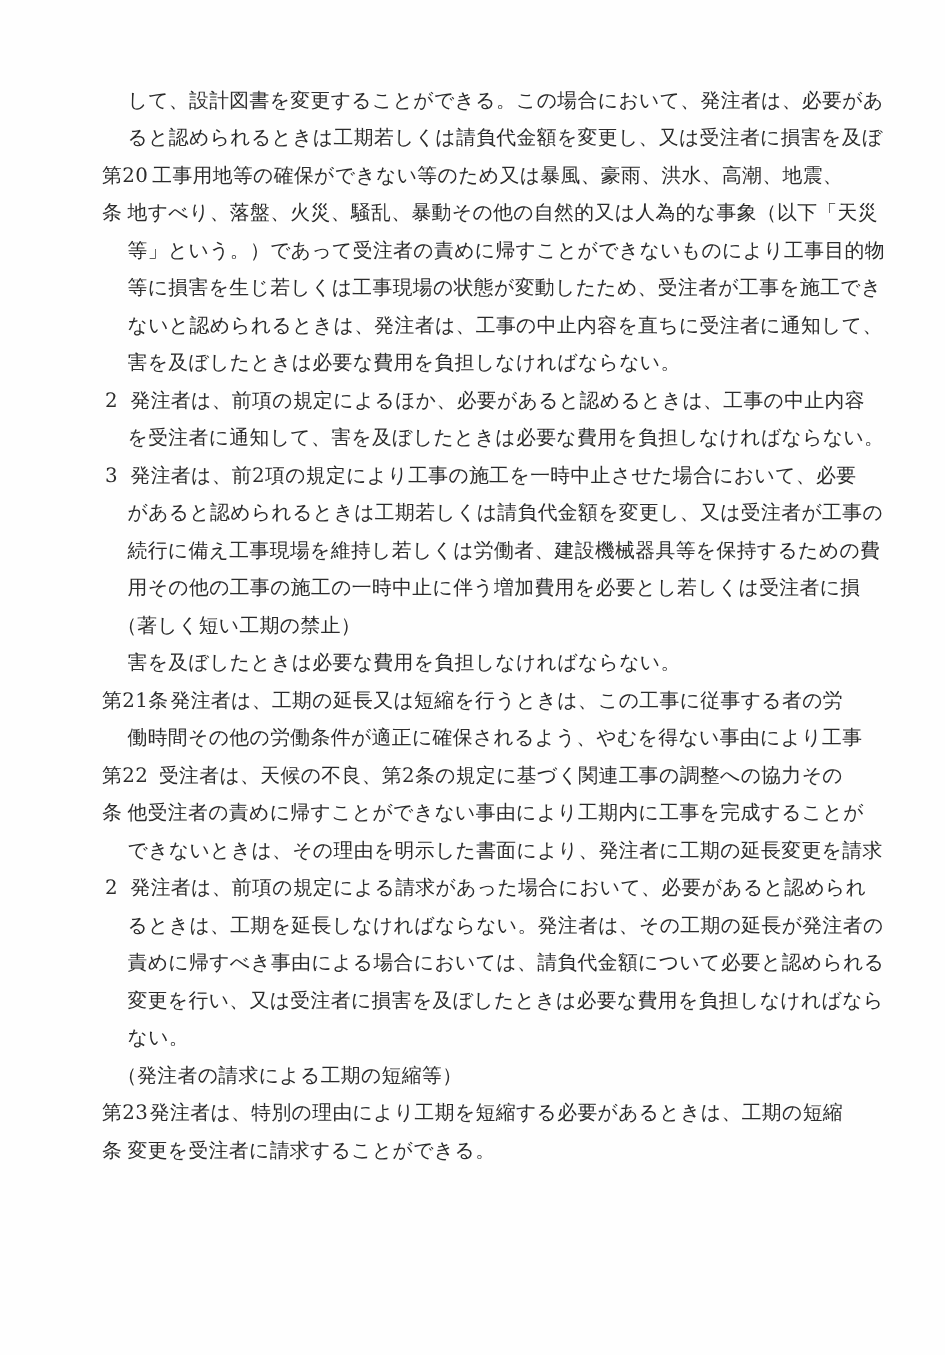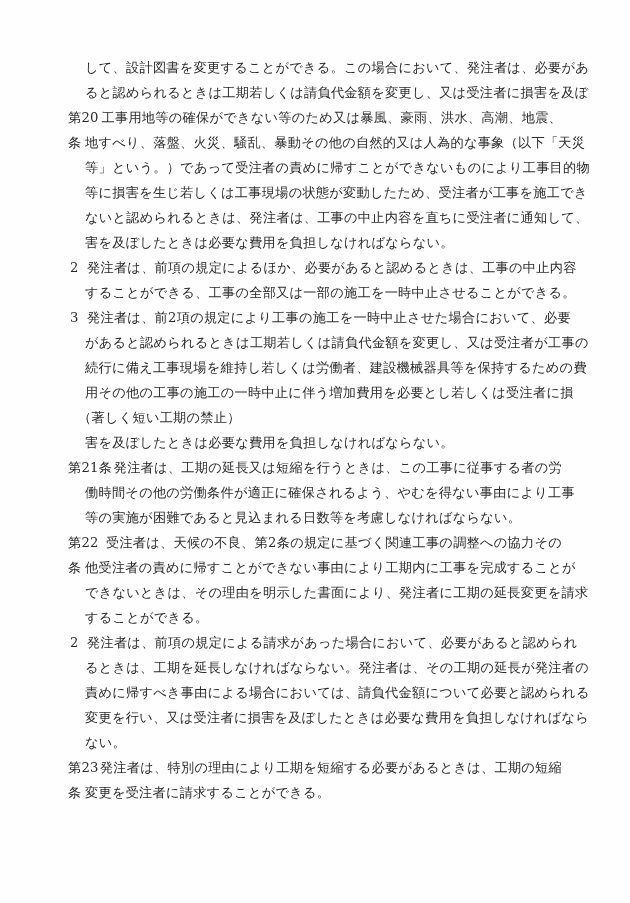--- a/index.html
+++ b/index.html
@@ -375,21 +375,21 @@
         <span>は</span>
         <span>、</span>
         <span>工</span>
         <span>事</span>
         <span>の</span>
         <span>中</span>
         <span>止</span>
         <span>内</span>
         <span>容</span>
       </div>
-      <div class="line lvl-cont">することができる、工事の全部又は一部の施工を一時中止させることができる。</div>
+      <div class="line lvl-cont">を受注者に通知して、害を及ぼしたときは必要な費用を負担しなければならない。</div>
       <div class="line lvl-para justify">
         <span><span class="num-label">3</span><span class="num-gap"></span></span>
         <span>発</span>
         <span>注</span>
         <span>者</span>
         <span>は</span>
         <span>、</span>
         <span>前</span>
         <span>2</span>
         <span>項</span>
@@ -607,21 +607,20 @@
         <span>な</span>
         <span>い</span>
         <span>事</span>
         <span>由</span>
         <span>に</span>
         <span>よ</span>
         <span>り</span>
         <span>工</span>
         <span>事</span>
       </div>
-      <div class="line lvl-cont">等の実施が困難であると見込まれる日数等を考慮しなければならない。</div>
       <div class="line lvl-article justify">
         <span><span class="art-label">第22条</span><span class="art-gap"></span></span>
         <span>受</span>
         <span>注</span>
         <span>者</span>
         <span>は</span>
         <span>、</span>
         <span>天</span>
         <span>候</span>
         <span>の</span>
@@ -722,21 +721,20 @@
         <span>期</span>
         <span>の</span>
         <span>延</span>
         <span>長</span>
         <span>変</span>
         <span>更</span>
         <span>を</span>
         <span>請</span>
         <span>求</span>
       </div>
-      <div class="line lvl-cont">することができる。</div>
       <div class="line lvl-para justify">
         <span><span class="num-label">2</span><span class="num-gap"></span></span>
         <span>発</span>
         <span>注</span>
         <span>者</span>
         <span>は</span>
         <span>、</span>
         <span>前</span>
         <span>項</span>
         <span>の</span>
@@ -880,20 +878,21 @@
         <span>担</span>
         <span>し</span>
         <span>な</span>
         <span>け</span>
         <span>れ</span>
         <span>ば</span>
         <span>な</span>
         <span>ら</span>
       </div>
       <div class="line lvl-cont">ない。</div>
+      <div class="line lvl-heading">（発注者の請求による工期の短縮等）</div>
       <div class="line lvl-article justify">
         <span><span class="art-label">第23条</span><span class="art-gap"></span></span>
         <span>発</span>
         <span>注</span>
         <span>者</span>
         <span>は</span>
         <span>、</span>
         <span>特</span>
         <span>別</span>
         <span>の</span>

